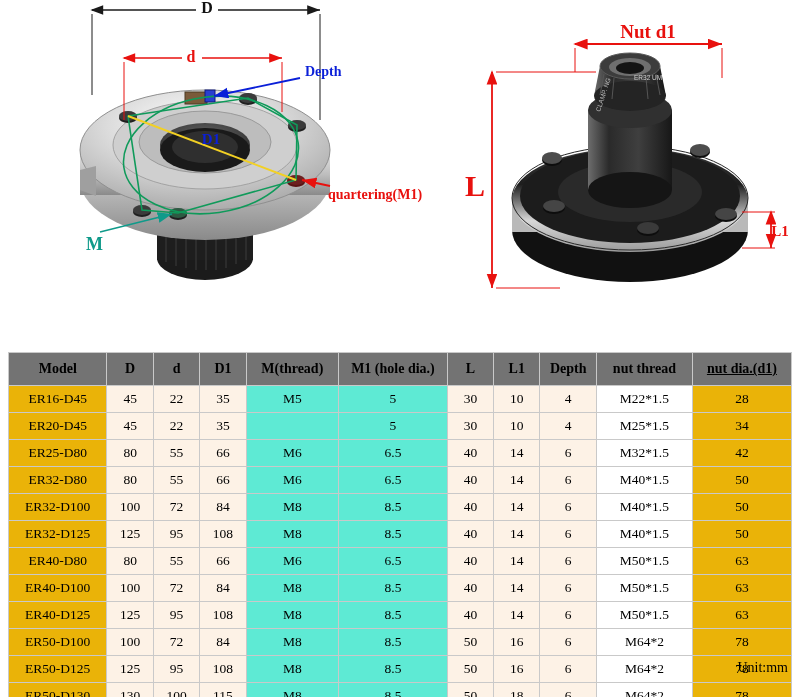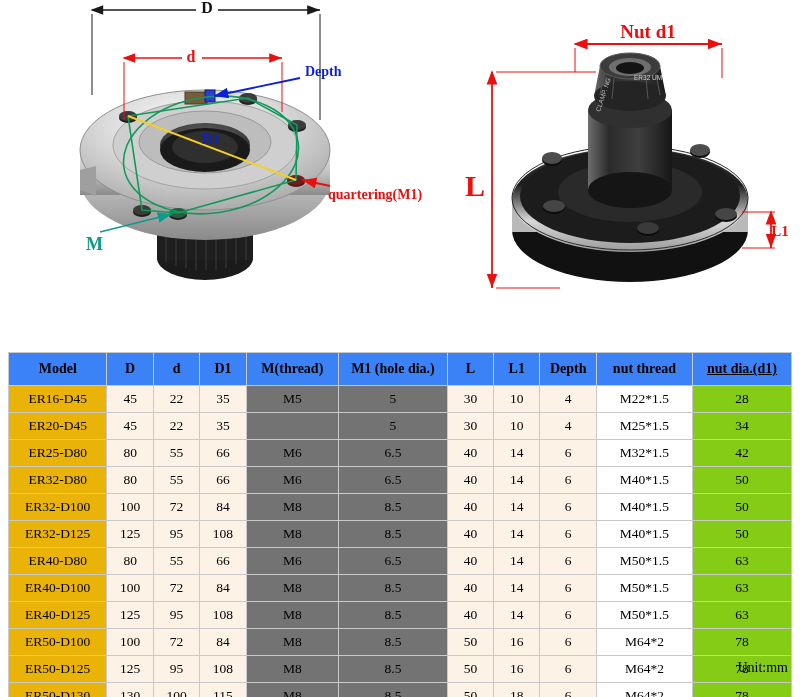--- a/index.html
+++ b/index.html
@@ -8,32 +8,32 @@
     font-family:"Liberation Serif", serif;
     position:relative;overflow:hidden;
   }
   .diagram{position:absolute;left:0;top:0;width:800px;height:340px;}
   .svgwrap{position:absolute;left:0;top:0;width:800px;height:340px;}
 
   
   .tablewrap{position:absolute;left:8px;top:352px;width:784px;}
   table{border-collapse:collapse;width:784px;font-size:13.5px;}
   th,td{border:1px solid #c9c9c9;text-align:center;padding:2px 2px;height:22px;}
-  thead th{background:#3b82f6;font-weight:bold;font-size:14px;height:28px;}
+  thead th{background:#737373;font-weight:bold;font-size:14px;height:28px;}
   tbody tr td:nth-child(1){background:#eab308;}
   tbody tr td:nth-child(2),
   tbody tr td:nth-child(3),
   tbody tr td:nth-child(4){background:#fdf2e6;}
   tbody tr td:nth-child(5),
-  tbody tr td:nth-child(6){background:#737373;}
+  tbody tr td:nth-child(6){background:#5eead4;}
   tbody tr td:nth-child(7),
   tbody tr td:nth-child(8),
   tbody tr td:nth-child(9){background:#fdf2e6;}
   tbody tr td:nth-child(10){background:#ffffff;}
-  tbody tr td:nth-child(11){background:#84cc16;}
+  tbody tr td:nth-child(11){background:#eab308;}
   .unit{position:absolute;right:12px;top:660px;font-size:14px;}
   .c-model{width:95px;}
   .c-sm{width:42px;}
   .c-md{width:52px;}
   .c-thread{width:88px;}
   .c-hole{width:106px;}
   .c-nt{width:92px;}
   .c-nd{width:96px;text-decoration:underline;}
 </style>
 </head>

